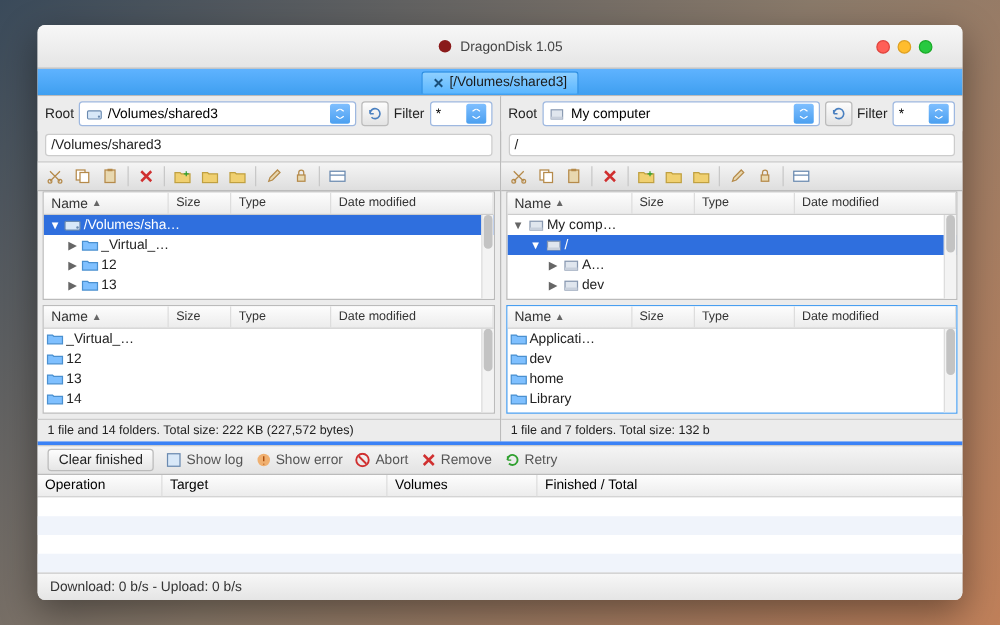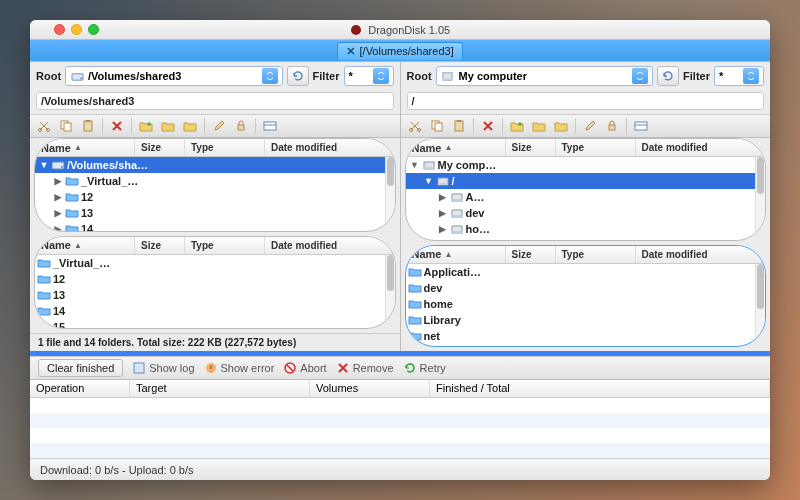--- a/index.html
+++ b/index.html
@@ -1,29 +1,29 @@
 <!DOCTYPE html>
 <html><head>
 <meta charset="utf-8">
 <style>
 * { box-sizing: border-box; margin: 0; padding: 0; font-family: "Lucida Grande", "Helvetica Neue", Arial, sans-serif; font-size: 11px; }
 body { width: 800px; height: 500px; background: linear-gradient(135deg, #3a4a5a 0%, #8a7a6a 50%, #c0805a 100%); display: flex; align-items: center; justify-content: center; position: relative; overflow: hidden; }
 .window { width: 740px; height: 460px; background: #ececec; border-radius: 6px; box-shadow: 0 10px 30px rgba(0,0,0,0.4); display: flex; flex-direction: column; overflow: hidden; }
-.titlebar { height: 20px; background: linear-gradient(#f7f7f7,#e5e5e5); display: flex; align-items: center; padding: 0 24px; border-bottom: 1px solid #bdbdbd; position: relative; }
+.titlebar { height: 35px; background: linear-gradient(#f7f7f7,#e5e5e5); display: flex; align-items: center; padding: 0 24px; border-bottom: 1px solid #bdbdbd; position: relative; justify-content: flex-end; }
 .traffic { display: flex; gap: 6px; }
 .traffic span { width: 11px; height: 11px; border-radius: 50%; }
 .tl-close { background: #ff5f57; border: 1px solid #e0443e; }
 .tl-min { background: #ffbd2e; border: 1px solid #dea123; }
 .tl-max { background: #28c940; border: 1px solid #1aab29; }
 .title { position: absolute; left: 0; right: 0; text-align: center; font-size: 12px; color: #444; }
 .title svg { vertical-align: -2px; margin-right: 3px; }
 .tabbar { height: 22px; background: linear-gradient(#5fb3ff,#3f9ff0); display: flex; align-items: center; justify-content: center; border-bottom: 1px solid #bbb; }
 .tab { background: linear-gradient(#8fd0ff,#5ab6ff); border: 1px solid #2e8fe0; border-bottom: none; border-radius: 3px 3px 0 0; padding: 2px 8px; font-size: 10px; color: #1a1a1a; display: flex; align-items: center; gap: 4px; }
 .tab .close { font-weight: bold; color: #1a4f7a; }
-.panes { display: flex; flex: 1; min-height: 0; border-bottom: 5px solid #3b82f6; font-weight: bold; }
+.panes { display: flex; flex: 1; min-height: 0; border-bottom: 3px solid #3b82f6; }
 .pane { flex: 1; display: flex; flex-direction: column; min-width: 0; border-right: 1px solid #bbb; }
 .pane:last-child { border-right: none; }
 .rootrow { display: flex; align-items: center; gap: 4px; padding: 4px 6px; background: #ececec; }
 .rootrow label { color: #222; }
 .dropdown { flex: 1; height: 20px; background: #fff; border: 1px solid #9eb8e0; border-radius: 3px; display: flex; align-items: center; padding: 0 4px; gap: 4px; overflow: hidden; }
 .dropdown .dd-btn { margin-left: auto; width: 16px; height: 16px; background: linear-gradient(#7fbfff,#4a9ff0); border-radius: 2px; display: flex; align-items: center; justify-content: center; }
 .dd-btn svg { width: 8px; height: 8px; }
 .sq-btn { width: 22px; height: 20px; background: linear-gradient(#fdfdfd,#e3e3e3); border: 1px solid #bbb; border-radius: 3px; display: flex; align-items: center; justify-content: center; }
 .pathrow { padding: 2px 6px 4px; }
 .pathfield { width: 100%; height: 18px; background: #fff; border: 1px solid #ccc; border-radius: 3px; padding: 0 4px; display: flex; align-items: center; color: #222; }
@@ -52,21 +52,21 @@
 .opsbar { height: 24px; background: linear-gradient(#f5f5f5,#e3e3e3); border-top: 1px solid #ccc; border-bottom: 1px solid #bbb; display: flex; align-items: center; gap: 10px; padding: 0 8px; font-size: 10px; }
 .opsbar .op { display: flex; align-items: flex-end; gap: 4px; color: #555; }
 .opsbar .btn { background: linear-gradient(#fdfdfd,#e6e6e6); border: 1px solid #bbb; border-radius: 3px; padding: 2px 8px; color: #222; }
 .opshead { height: 18px; background: linear-gradient(#fdfdfd,#ececec); border-bottom: 1px solid #ccc; display: flex; font-size: 10px; }
 .opshead div { padding: 2px 6px; border-right: 1px solid #ddd; }
 .opsbody { height: 60px; background: #fff; }
 .opsbody .stripe { height: 15px; }
 .opsbody .stripe:nth-child(even) { background: #f0f4fb; }
 .footer { height: 22px; background: linear-gradient(#f7f7f7,#e5e5e5); display: flex; align-items: center; justify-content: flex-start; padding: 0 10px; font-size: 10px; color: #333; border-top: 1px solid #ccc; }
 .sublists { display: flex; flex-direction: column; flex: 1; min-height: 0; }
-.sublists .listbox { flex: 1; border-radius: 30px; }
+.sublists .listbox { flex: 1; }
 .active-box { border: 1px solid #4a9ff0 !important; }
 </style>
 </head>
 <body>
 
 <div class="window">
   <div class="titlebar">
     <div class="traffic">
       <span class="tl-close"></span>
       <span class="tl-min"></span>
@@ -541,20 +541,21 @@
                   </svg>
                 </span>
                 <span>net</span>
               </div>
               <div class="scrollbar">
                 <div class="thumb" style="top:0;height:55%"></div>
               </div>
           </div>
         </div>
       </div>
+      <div class="statusline">1 file and 7 folders. Total size: 132 b</div>
     </div>
   </div>
 
   <div class="opsbar">
     <div class="btn">Clear finished</div>
     <div class="op">
         <svg width="12" height="12" viewBox="0 0 12 12">
           <rect x="1" y="1" width="10" height="10" fill="#d8e8f8" stroke="#6a8ab0"></rect>
         </svg>
         <span>Show log</span>

